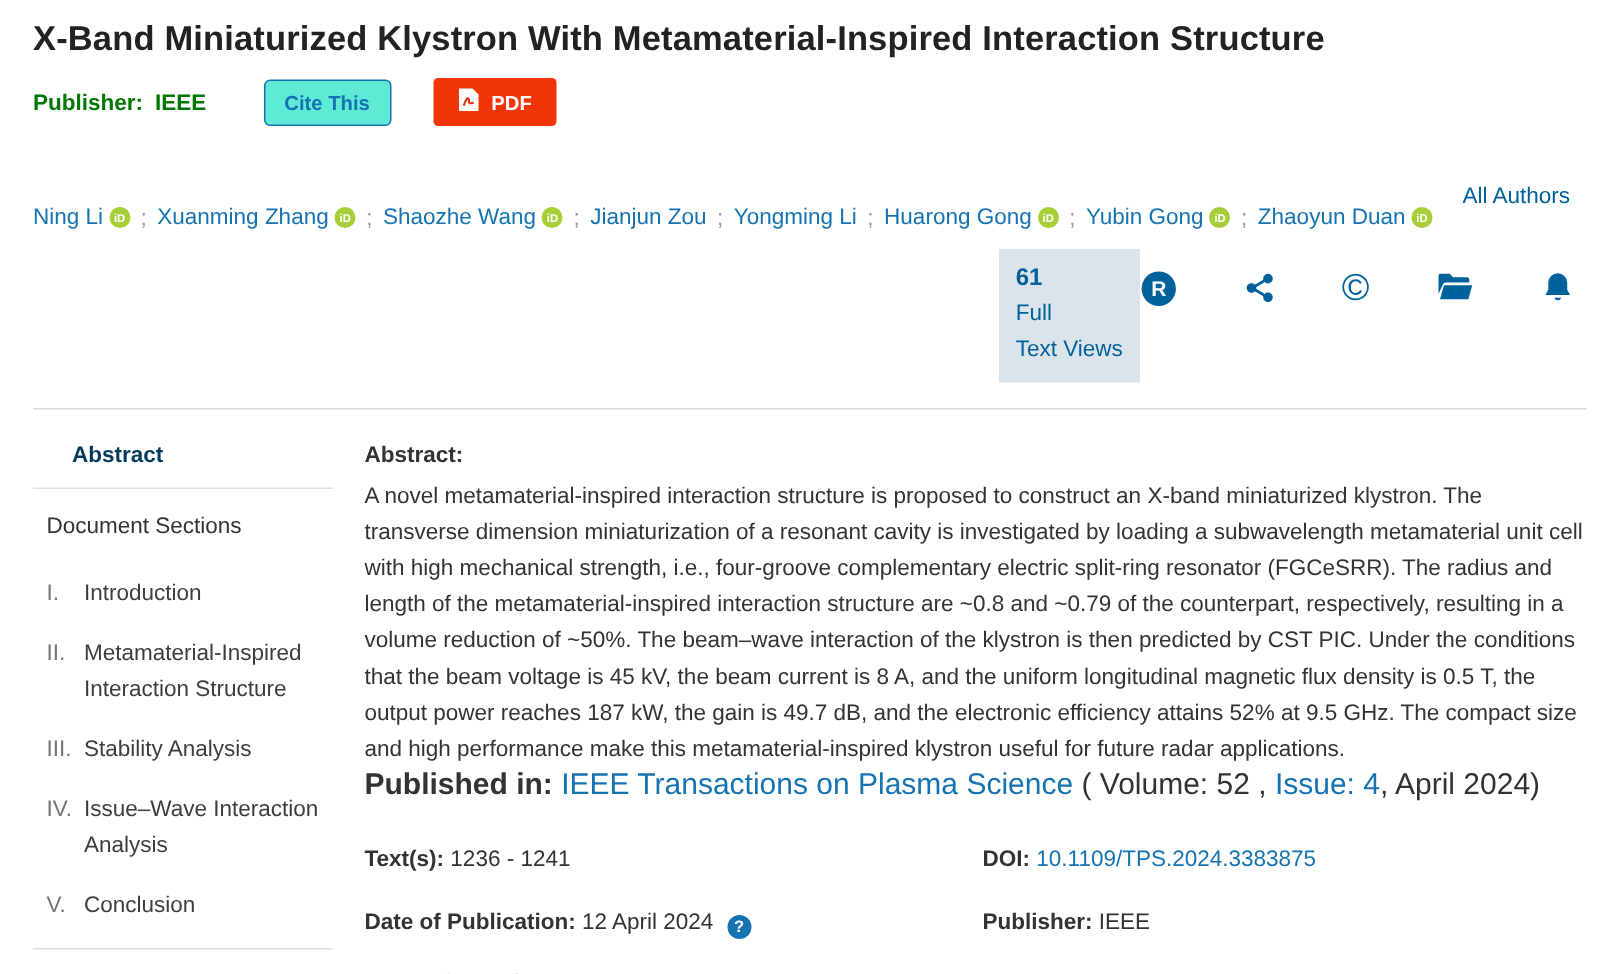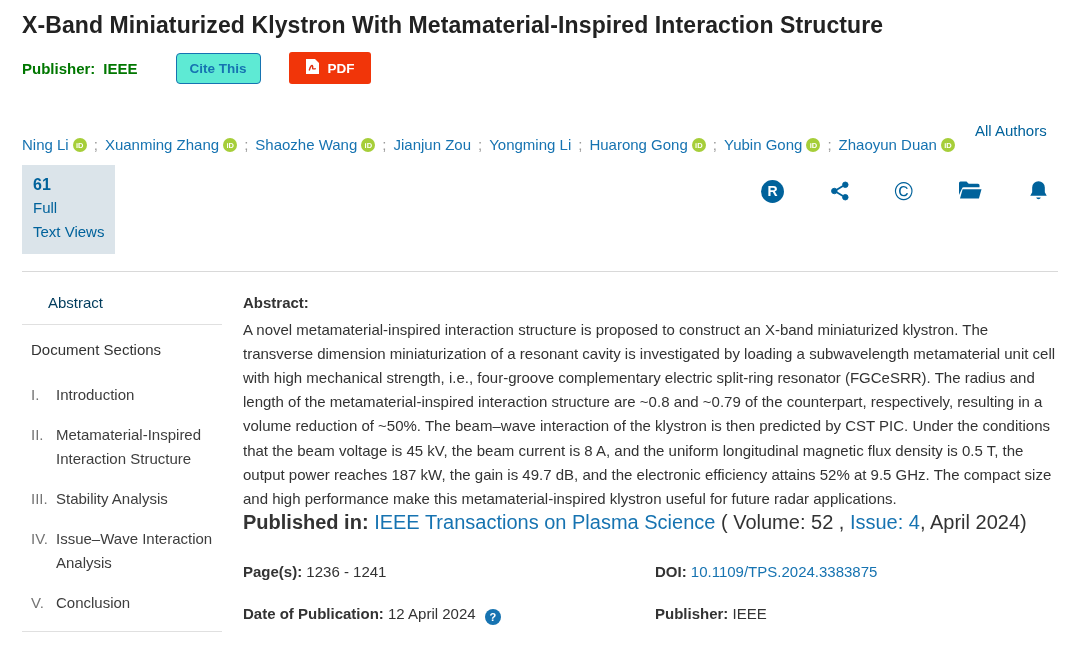--- a/index.html
+++ b/index.html
@@ -28,31 +28,31 @@
   .pdf-btn{margin-left:28px;background:var(--red);border:none;color:#fff;font-weight:700;
     font-size:13.5px;padding:6px 16px;border-radius:3px;display:flex;align-items:center;gap:8px;
     font-family:"Liberation Sans",sans-serif;cursor:pointer;}
   .authors-row{margin-top:24px;font-size:15px;display:flex;align-items:center;flex-wrap:wrap;}
   .authors-row a{color:var(--link_blue);text-decoration:none;cursor:pointer;}
   .author-sep{color:#9a9a9a;margin:0 7px;}
   .orcid{display:inline-flex;width:14px;height:14px;border-radius:50%;background:var(--orcid_green);
     color:#fff;font-size:7.5px;font-weight:700;align-items:center;justify-content:center;
     margin-left:4px;vertical-align:2px;margin-top:30px;}
   .all-authors{color:var(--dark_blue) !important;font-weight:400;margin-left:20px;}
-  .metrics-row{margin-top:12px;display:flex;justify-content:space-between;align-items:flex-start;}
+  .metrics-row{margin-top:12px;display:flex;justify-content:flex-end;align-items:flex-start;}
   .views-box{background:var(--views_bg);padding:8px 11px 10px 11px;min-width:80px;}
   .views-count{color:var(--dark_blue);font-weight:700;font-size:16px;line-height:23px;}
   .views-line{color:var(--dark_blue);font-size:15px;line-height:24px;}
   .action-icons{display:flex;gap:44px;margin-top:14px;margin-right:8px;align-items:center;}
   .action-icons .icn{color:var(--dark_blue);cursor:pointer;display:inline-flex;align-items:center;}
   .copyright-glyph{font-size:25px;line-height:24px;color:var(--dark_blue);font-weight:400;}
   .top-divider{border-top:1px solid #d9d9d9;margin-top:17px;}
   .content{display:flex;}
   .sidebar{width:200px;flex:0 0 200px;padding-top:22px;font-size:15px;}
-  .sb-abstract{color:var(--navy);font-weight:400;padding-left:26px;cursor:pointer;}
+  .sb-abstract{color:var(--navy);font-weight:700;padding-left:26px;cursor:pointer;}
   .sb-divider{border-top:1px solid var(--divider);margin:13px 0;}
   .sb-docsec{color:#333;padding-left:9px;margin-top:16px;}
   .sb-sections{margin-top:25px;padding-left:9px;}
   .sb-section{display:flex;margin-bottom:16px;line-height:24px;cursor:pointer;}
   .sb-section .num{color:var(--gray_num);flex:0 0 25px;}
   .sb-section .lbl{color:#3d3d3d;}
   .sb-link{color:var(--link_blue);padding-left:9px;margin:16px 0;cursor:pointer;}
   main{flex:1;padding-left:21px;padding-top:22px;}
   .abs-heading{font-weight:700;font-size:15px;}
   .abs-text{font-size:15px;line-height:24.2px;margin-top:7px;color:#333;}
@@ -174,21 +174,21 @@
 
       <div class="published-in">
         <span class="b">Published in:</span>
         <a>IEEE Transactions on Plasma Science</a>
         <span>( Volume: 52 ,</span>
         <a>Issue: 4</a><span>, April 2024)</span>
       </div>
 
       <div class="meta-grid">
         <div>
-          <span class="b">Page(s):</span>
+          <span class="b">Text(s):</span>
           <span>1236 - 1241</span>
         </div>
         <div>
           <span class="b">DOI:</span>
           <a>10.1109/TPS.2024.3383875</a>
         </div>
         <div>
           <span class="b">Date of Publication:</span>
           <span>12 April 2024</span>
           <span class="q-icon">?</span>

